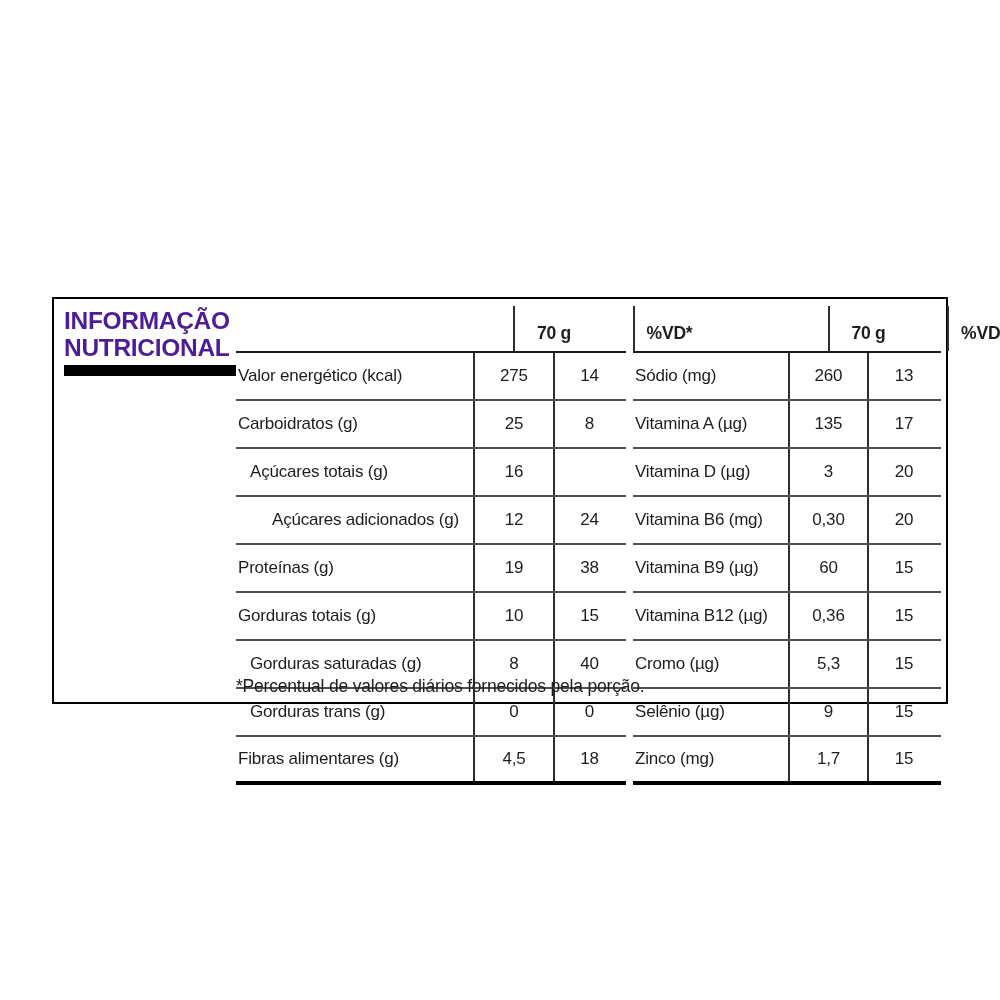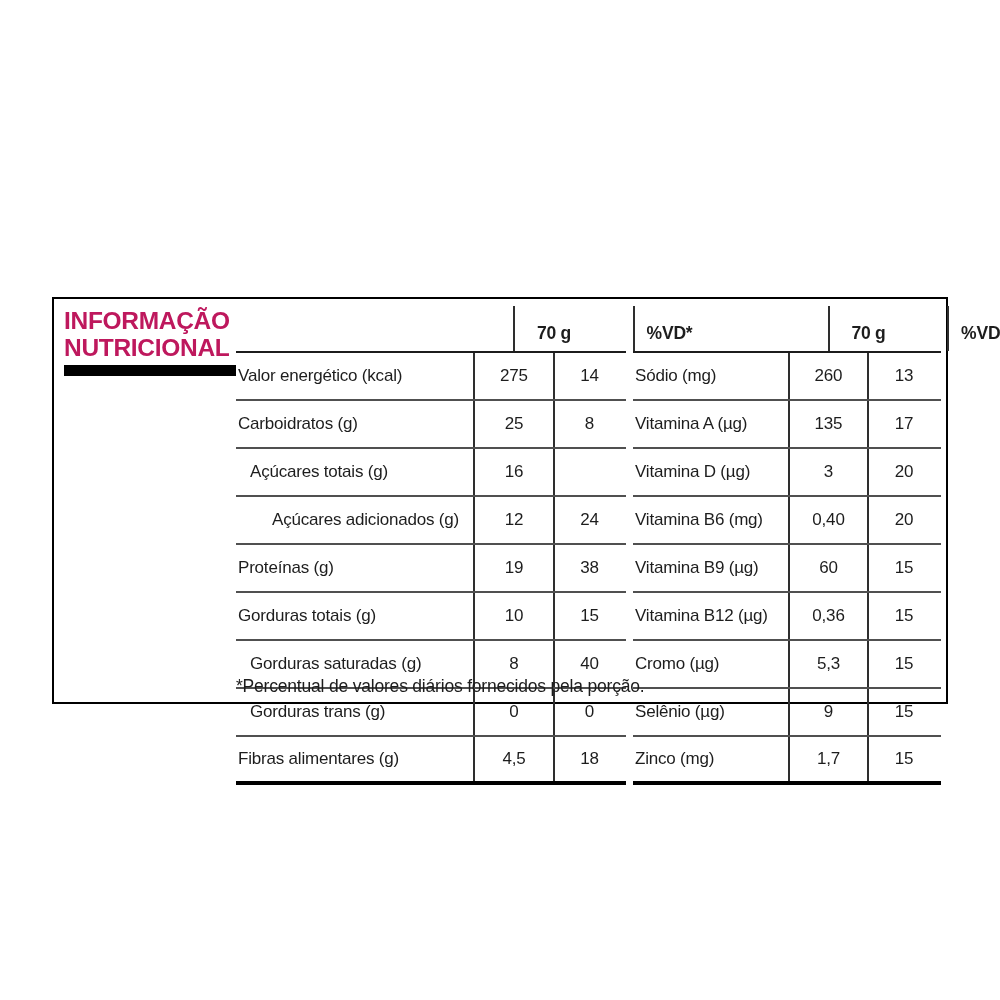--- a/index.html
+++ b/index.html
@@ -10,21 +10,21 @@
     color:#1d1d1d;
   }
   .label-box {
     position:absolute; left:52px; top:297px; width:896px; height:407px;
     border:2px solid #000; background:#fff;
   }
   
   .brand-block { position:absolute; left:10px; top:8px; width:176px; }
   .title {
     font-size:24.5px; font-weight:bold; line-height:27px;
-    letter-spacing:-0.3px; color:#be185d; white-space:nowrap;
+    letter-spacing:-0.3px; color:#4c1d95; white-space:nowrap;
   }
   .title-bar { position:absolute; left:10px; top:66px; width:172px; height:11px; background:#000; }
   .servings { position:absolute; left:10px; top:88px; font-size:18px; line-height:25px; white-space:nowrap; }
   
   .half { position:absolute; top:7px; }
   .half-left  { left:182px; width:390px; }
   .half-right { left:579px; width:308px; }
   .hrow { display:grid; height:48px; border-bottom:2px solid #505050; }
   .half-left  .hrow { grid-template-columns:237px 80px 71px; }
   .half-right .hrow { grid-template-columns:155px 79px 72px; }
@@ -120,21 +120,21 @@
       <div class="cell val">135</div>
       <div class="cell vd">17</div>
     </div>
     <div class="hrow">
       <div class="cell name">Vitamina D (µg)</div>
       <div class="cell val">3</div>
       <div class="cell vd">20</div>
     </div>
     <div class="hrow">
       <div class="cell name">Vitamina B6 (mg)</div>
-      <div class="cell val">0,40</div>
+      <div class="cell val">0,30</div>
       <div class="cell vd">20</div>
     </div>
     <div class="hrow">
       <div class="cell name">Vitamina B9 (µg)</div>
       <div class="cell val">60</div>
       <div class="cell vd">15</div>
     </div>
     <div class="hrow">
       <div class="cell name">Vitamina B12 (µg)</div>
       <div class="cell val">0,36</div>

